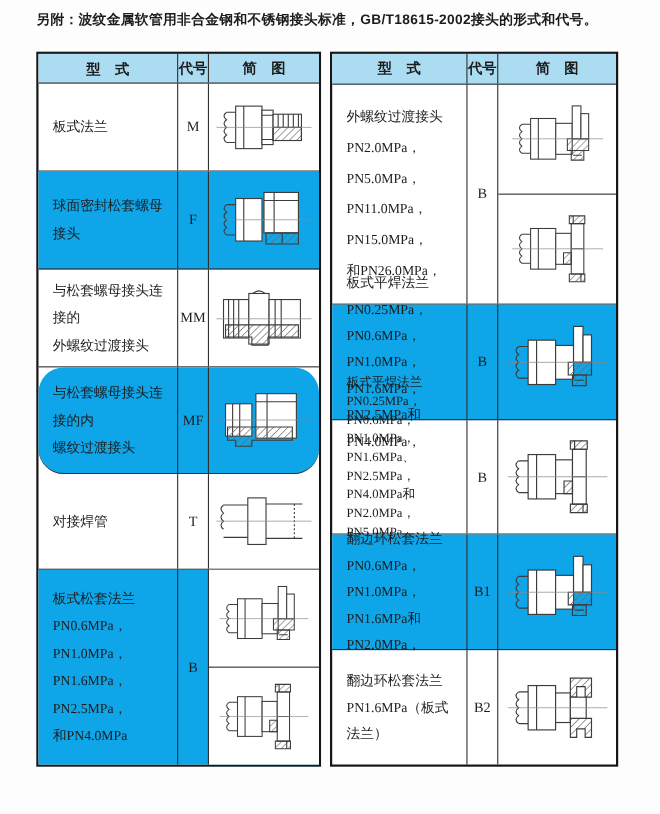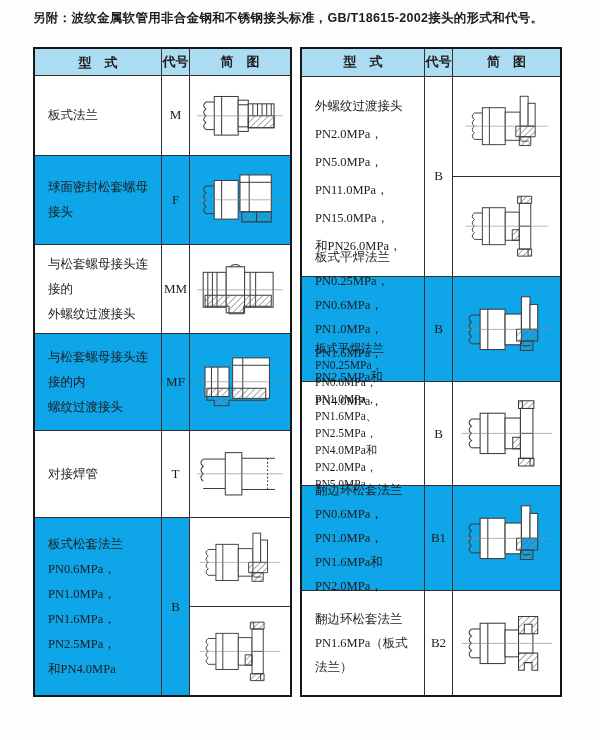--- a/index.html
+++ b/index.html
@@ -137,21 +137,21 @@
                   <line x1="61" y1="21" x2="61" y2="59"></line>
                   <line x1="67" y1="21" x2="67" y2="59"></line>
     <path d="M12 46 h72 v12 h-30 v8 h-16 v-8 h-26 z" fill="url(#h3)"></path>
                   <line x1="3" y1="40" x2="97" y2="40" stroke="#8a8a8a" stroke-width="0.7" fill="none"></line>
                 </g>
               </svg>
             </div>
           </div>
       </div>
 
-      <div class="row hl" style="height:99px;">
+      <div class="row hl" style="height:99px;border-radius:23px;">
         <div class="c type">与松套螺母接头连接的内
 螺纹过渡接头</div>
         <div class="c code">MF</div>
         <div class="c fig">
             <div class="sub">
               <svg viewBox="0 0 100 80" width="92">
                 <g fill="#ffffff" stroke="#3c3c3c" stroke-width="1.1" stroke-linejoin="miter">
                   <defs>
                     <pattern id="h4" width="5" height="5" patternUnits="userSpaceOnUse" patternTransform="rotate(45)">
                       <line x1="0" y1="0" x2="0" y2="5" stroke="#6a6a6a" stroke-width="1.3"></line>

